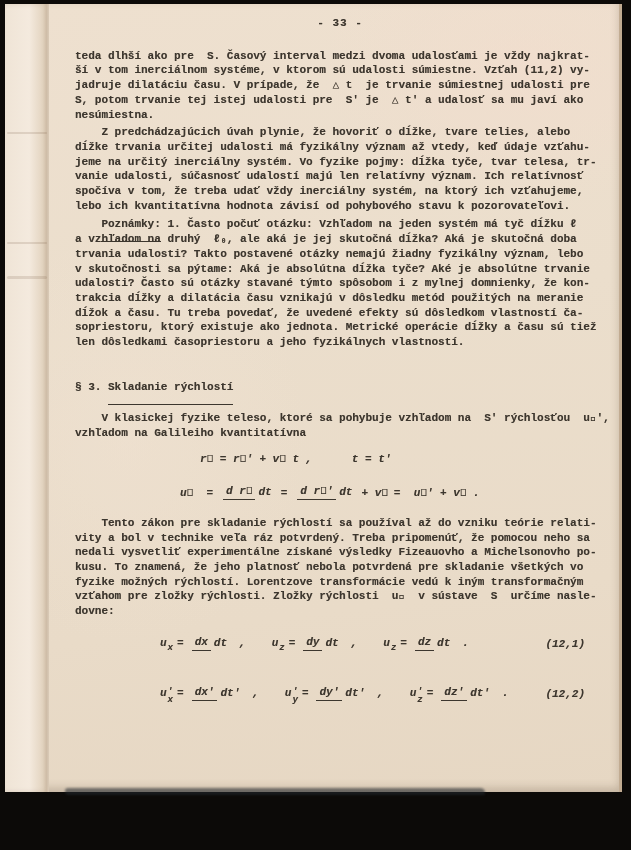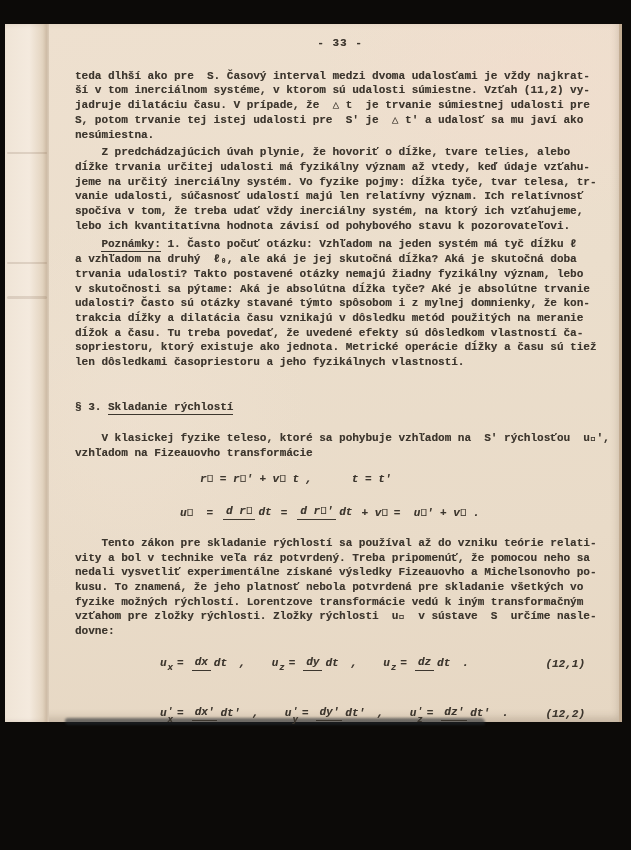--- a/index.html
+++ b/index.html
@@ -1,19 +1,19 @@
 <!DOCTYPE html>
 <html><head>
 <meta charset="utf-8">
 <style>
   html,body{margin:0;padding:0;background:#090807;}
   .photo{position:relative;width:631px;height:850px;background:#0c0a08;overflow:hidden;
          font-family:"Liberation Mono","DejaVu Sans Mono",monospace;}
   
-  .page{position:absolute;left:5px;top:24px;width:614px;height:698px;
+  .page{position:absolute;left:5px;top:4px;width:614px;height:788px;
         background:
           radial-gradient(ellipse 300px 200px at 85% 8%, rgba(243,220,205,.55), rgba(243,220,205,0) 70%),
           radial-gradient(ellipse 260px 300px at 20% 55%, rgba(240,226,210,.5), rgba(240,226,210,0) 70%),
           linear-gradient(173deg,#eee0cf 0%,#ebdecc 40%,#e9dbc8 75%,#e6d7c3 100%);
         border-right:3px solid #c2ac92;
         box-shadow:inset 0 -4px 8px rgba(90,70,50,.25);}
   
   .gutter{position:absolute;left:0;top:0;width:44px;height:100%;
         background:linear-gradient(90deg,#efe4d6 0%,#f4eade 55%,#e3d4c0 86%,#d9c8b2 94%,#ecdfcd 100%);
         box-shadow:inset -3px 0 5px rgba(120,95,70,.18);}
@@ -23,21 +23,21 @@
   .bottom-smudge{position:absolute;left:60px;bottom:-3px;width:420px;height:7px;
         background:rgba(35,40,45,.55);border-radius:4px 6px 2px 5px;filter:blur(1px);}
 
   .content{position:absolute;left:70px;top:0;width:530px;color:#3c362e;
         font-weight:bold;font-size:11px;line-height:14.7px;
         text-shadow:.2px .2px 0 rgba(64,54,42,.45);}
   .pagenum{text-align:center;margin-top:12px;letter-spacing:1px;}
   .para{white-space:pre;}
   .p1{margin-top:18px}.p2{margin-top:3px}.p3{margin-top:4px}
   .line{white-space:pre;}
-  .ul{border-bottom:1.4px solid #3c362e;padding-bottom:1px;}
+  .ul{border-bottom:1.4px solid #3c362e;padding-bottom:11px;}
   .heading{margin-top:30px;white-space:pre;}
   .p4{margin-top:17px}.p5{margin-top:4px}.p6{margin-top:10px}
 
   .eq{position:relative;display:flex;align-items:center;white-space:pre;font-style:italic;}
   .eq-galilei{margin-top:10px;padding-left:125px;height:16px;}
   .eq-intro{margin-top:14px;}
   .eq-comp{margin-top:7px;padding-left:105px;height:38px;}
   .eq-comp > span{margin-right:6px;}
   .eq-terms{padding-left:85px;height:38px;}
   .eq-121{margin-top:6px;}
@@ -88,21 +88,21 @@
 udalosti? Často sú otázky stavané týmto spôsobom i z mylnej domnienky, že kon-
 trakcia dĺžky a dilatácia času vznikajú v dôsledku metód použitých na meranie
 dĺžok a času. Tu treba povedať, že uvedené efekty sú dôsledkom vlastností ča-
 sopriestoru, ktorý existuje ako jednota. Metrické operácie dĺžky a času sú tiež
 len dôsledkami časopriestoru a jeho fyzikálnych vlastností.</div>
       </div>
 
       <div class="heading"><span>§ 3. </span><span class="ul">Skladanie rýchlostí</span></div>
 
       <div class="para p4">    V klasickej fyzike teleso, ktoré sa pohybuje vzhľadom na  S′ rýchlosťou  u⃗′,
-vzhľadom na Fizeauovho transformácie</div>
+vzhľadom na Galileiho kvantitatívna</div>
 
       <div class="eq eq-galilei">r⃗ = r⃗′ + v⃗ t ,      t = t′</div>
 
 
       <div class="eq eq-comp">
         <span>u⃗  =</span>
         <span class="frac"><span class="num">d r⃗</span><span class="den">dt</span></span>
         <span>=</span>
         <span class="frac"><span class="num">d r⃗′</span><span class="den">dt</span></span>
         <span>+ v⃗</span>

